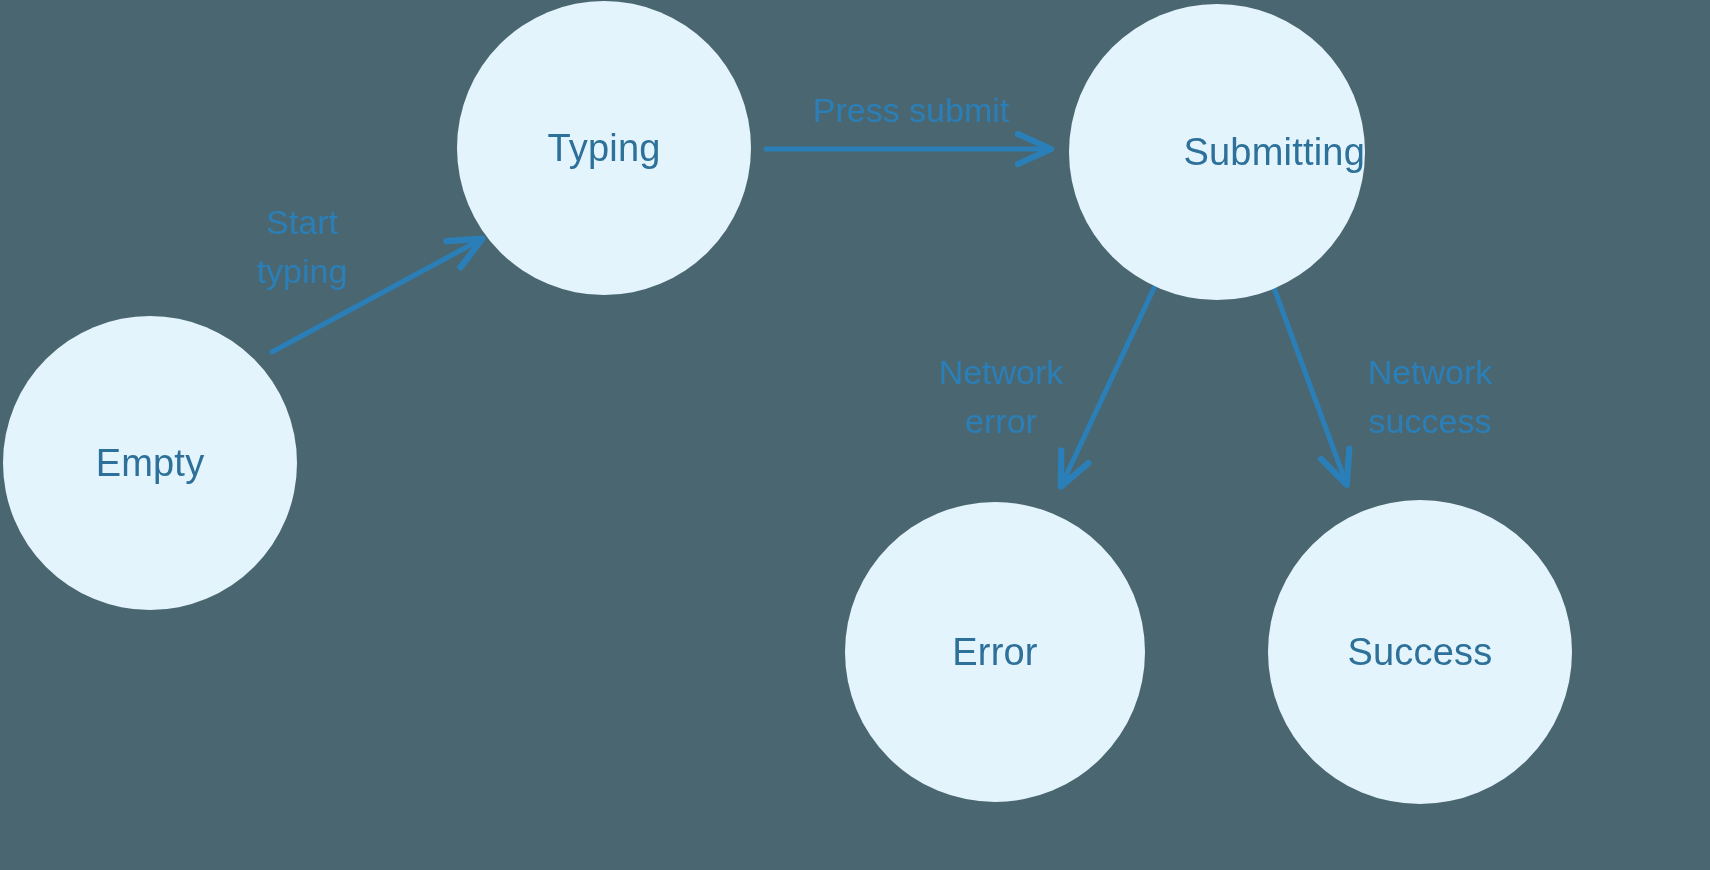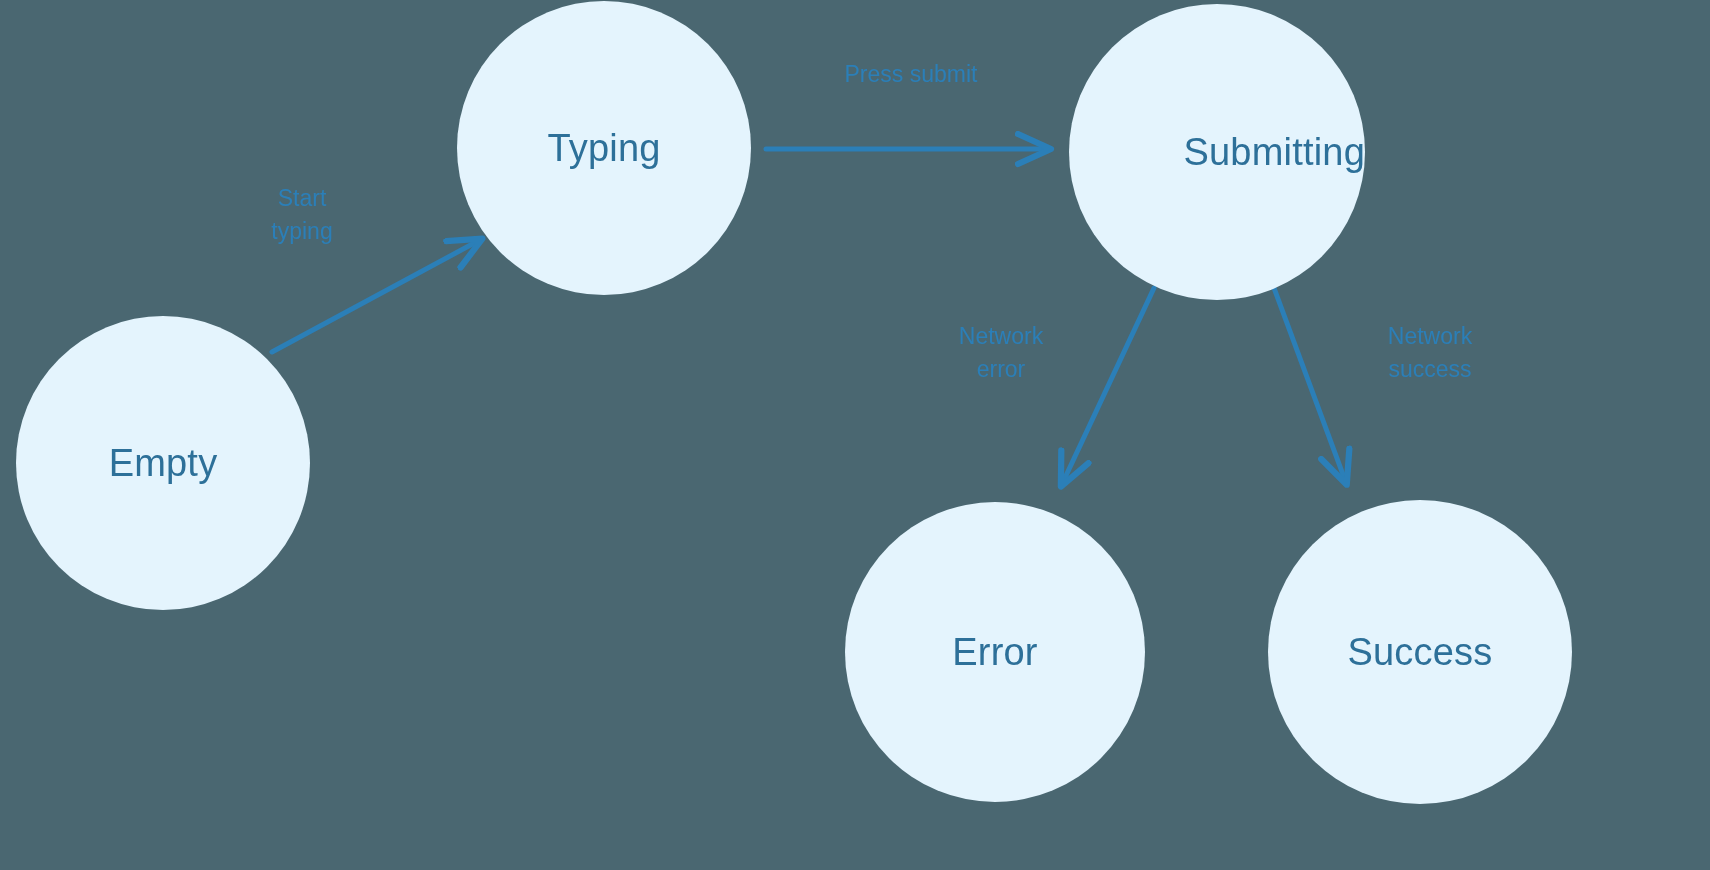--- a/index.html
+++ b/index.html
@@ -34,26 +34,27 @@
     color: #2d7099;
     font-size: 38px;
     font-weight: 400;
     letter-spacing: 0.2px;
     white-space: nowrap;
     text-align: center;
   }
   .edge-label {
     position: absolute;
     color: #2b7fb8;
-    font-size: 23px;
+    font-size: 34px;
     font-weight: 400;
     line-height: 1.45;
     white-space: pre-line;
     text-align: center;
     pointer-events: none;
+    margin-top: 28px;
   }
   .edge-label.align-center { text-align: center; }
 </style>
 </head>
 <body>
 
 <div id="canvas">
 
   <svg class="edges-layer" viewBox="0 0 1710 870">
     <defs>
@@ -64,41 +65,41 @@
 
     <line x1="272" y1="352" x2="478" y2="241" stroke="#2b7fb8" stroke-width="5" stroke-linecap="round" marker-end="url(#arrowhead)"></line>
 
     <line x1="766" y1="149" x2="1046" y2="149" stroke="#2b7fb8" stroke-width="5" stroke-linecap="round" marker-end="url(#arrowhead)"></line>
 
     <line x1="1154" y1="288" x2="1063" y2="482" stroke="#2b7fb8" stroke-width="5" stroke-linecap="round" marker-end="url(#arrowhead)"></line>
 
     <line x1="1274" y1="288" x2="1345" y2="480" stroke="#2b7fb8" stroke-width="5" stroke-linecap="round" marker-end="url(#arrowhead)"></line>
   </svg>
 
-  <div class="node" style="left:16px; top:316px; width:294px; height:294px;">
+  <div class="node" style="left:3px; top:316px; width:294px; height:294px;">
     <span class="node-label">Empty</span>
   </div>
 
   <div class="node" style="left:457px; top:1px; width:294px; height:294px;">
     <span class="node-label">Typing</span>
   </div>
 
   <div class="node" style="left:1069px; top:4px; width:296px; height:296px;justify-content:flex-end;">
     <span class="node-label">Submitting</span>
   </div>
 
   <div class="node" style="left:845px; top:502px; width:300px; height:300px;">
     <span class="node-label">Error</span>
   </div>
 
   <div class="node" style="left:1268px; top:500px; width:304px; height:304px;">
     <span class="node-label">Success</span>
   </div>
 
-  <div class="edge-label align-center" style="left:232px; top:182px; width:140px;">Start
+  <div class="edge-label align-center" style="left:232px; top:170px; width:140px;">Start
 typing</div>
 
   <div class="edge-label align-center" style="left:786px; top:58px; width:250px;">Press submit</div>
 
   <div class="edge-label align-center" style="left:906px; top:320px; width:190px;">Network
 error</div>
 
   <div class="edge-label align-center" style="left:1330px; top:320px; width:200px;">Network
 success</div>
 

